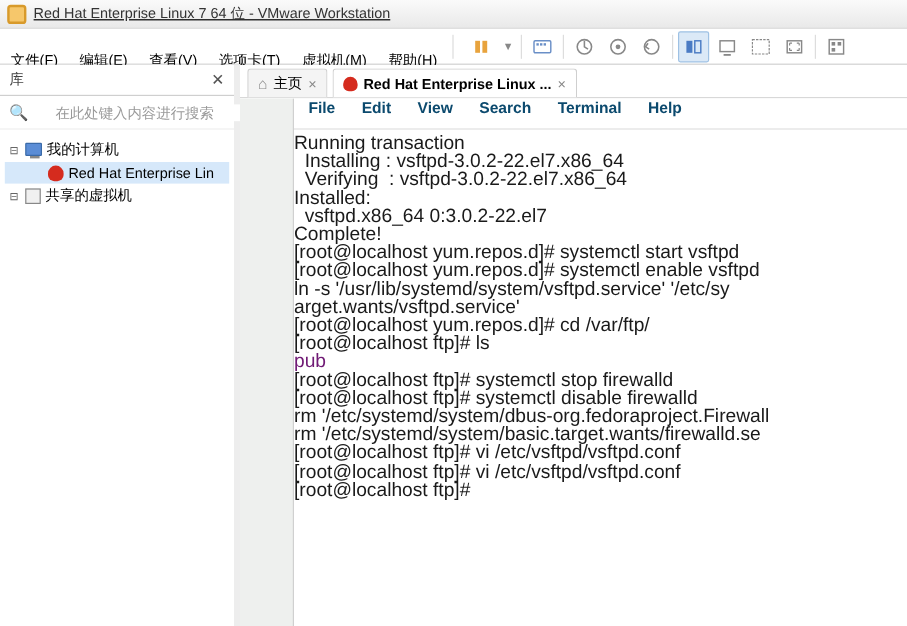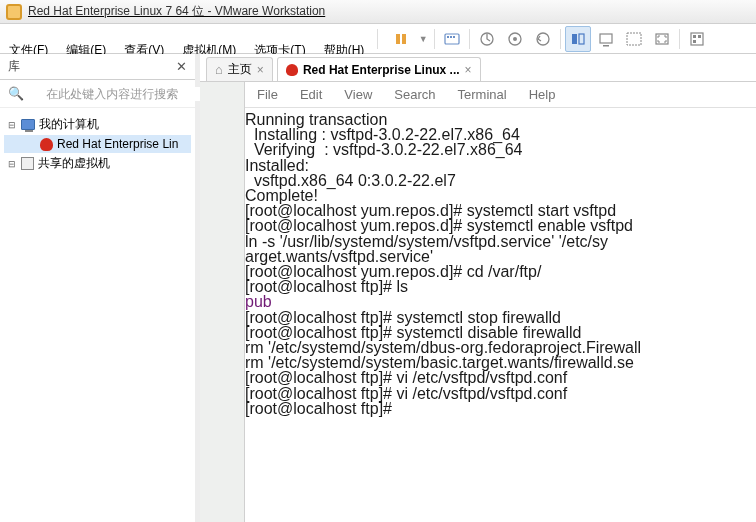--- a/index.html
+++ b/index.html
@@ -35,40 +35,40 @@
   .share-icon { width:13px; height:13px; border:1px solid #888; background:#f0f0f0; flex-shrink:0; }
   .content { flex: 1; display: flex; flex-direction: column; overflow: hidden; }
   .tabs { height: 28px; display: flex; align-items: end; gap: 4px; padding: 2px 6px 0 6px; border-bottom: 1px solid #cfcfcf; background: #fff; }
   .tab { height: 24px; border: 1px solid #cfcfcf; border-bottom: none; border-radius: 3px 3px 0 0; display: flex; align-items: center; gap: 5px; padding: 0 8px; background: #fff; cursor: default; }
   .tab.inactive { background: #f4f4f4; }
   .home-icon { color: #888; font-size: 13px; }
   .tab-close { font-size: 12px; color: #888; cursor: default; }
   .vm-surface { flex: 1; background: #fff; display: flex; overflow: hidden; }
   .left-gutter { width: 45px; background: #eef0ee; border-right:1px solid #d0d0d0; }
   .gnome-window { flex: 1; background: #fff; display: flex; flex-direction: column; }
-  .gnome-menu { height: 26px; display: flex; align-items: center; gap: 22px; padding: 0 12px; color: #737373; border-bottom: 1px solid #e0e0e0; }
+  .gnome-menu { height: 26px; display: flex; align-items: flex-start; gap: 22px; padding: 0 12px; color: #0c4a6e; border-bottom: 1px solid #e0e0e0; font-weight: bold; }
   .gnome-menu span { cursor: default; font-size: 13px; }
   .terminal { flex: 1; padding: 4px 0 0 0; font-family: "Courier New", monospace; font-size: 16px; line-height: 15.2px; color: #1a1a1a; white-space: pre; overflow: hidden; }
   .term-blue { color: #701a75; }
 </style>
 </head>
 <body>
 
 <div class="title-bar">
   <div class="vm-icon"></div>
   <span class="title-text">Red Hat Enterprise Linux 7 64 位 - VMware Workstation</span>
 </div>
 
 <div class="menu-bar">
   <div class="menu-left">
     <div class="menu-item">文件(F)</div>
     <div class="menu-item">编辑(E)</div>
     <div class="menu-item">查看(V)</div>
+    <div class="menu-item">选项卡(T)</div>
     <div class="menu-item">虚拟机(M)</div>
-    <div class="menu-item">选项卡(T)</div>
     <div class="menu-item">帮助(H)</div>
   </div>
   <div class="menu-sep"></div>
   <div class="toolbar">
     <div class="tb-btn">
         <svg width="14" height="14">
           <rect x="2" y="2" width="4" height="10" fill="#e8a33d"></rect>
           <rect x="8" y="2" width="4" height="10" fill="#e8a33d"></rect>
         </svg>
       </div>

